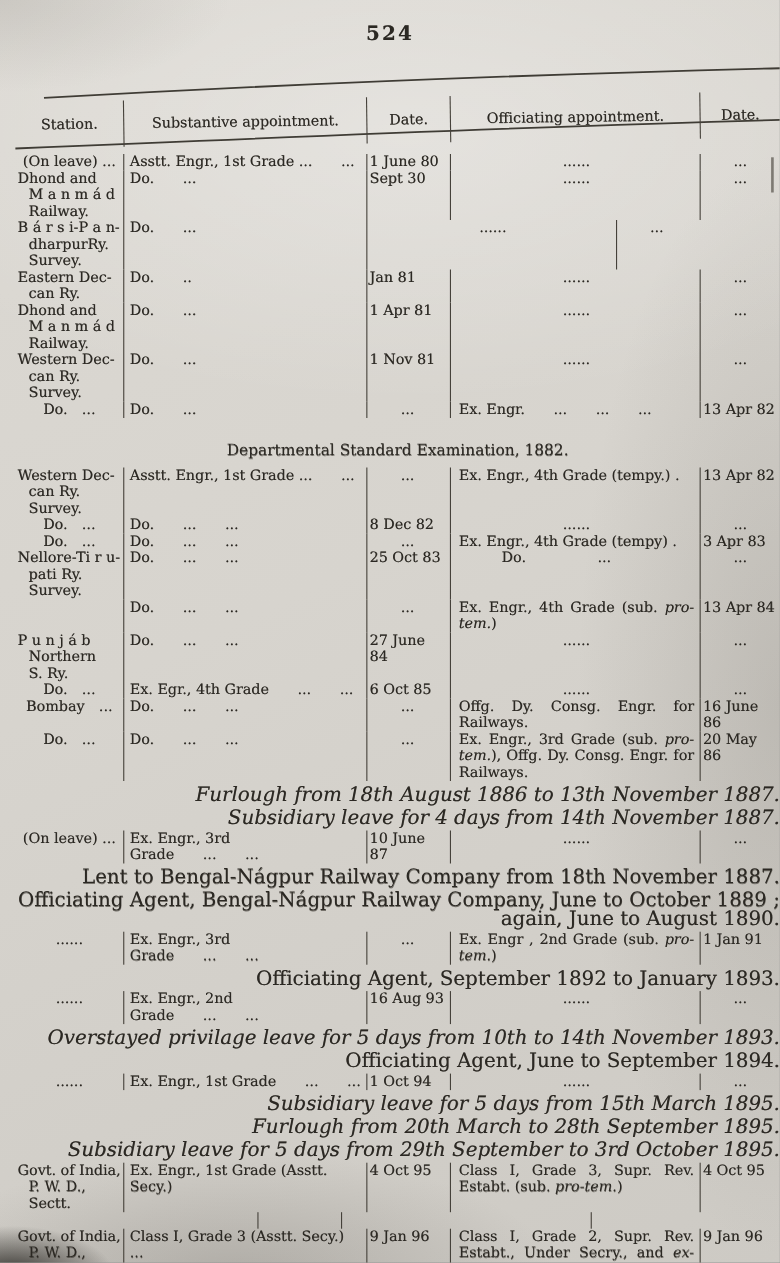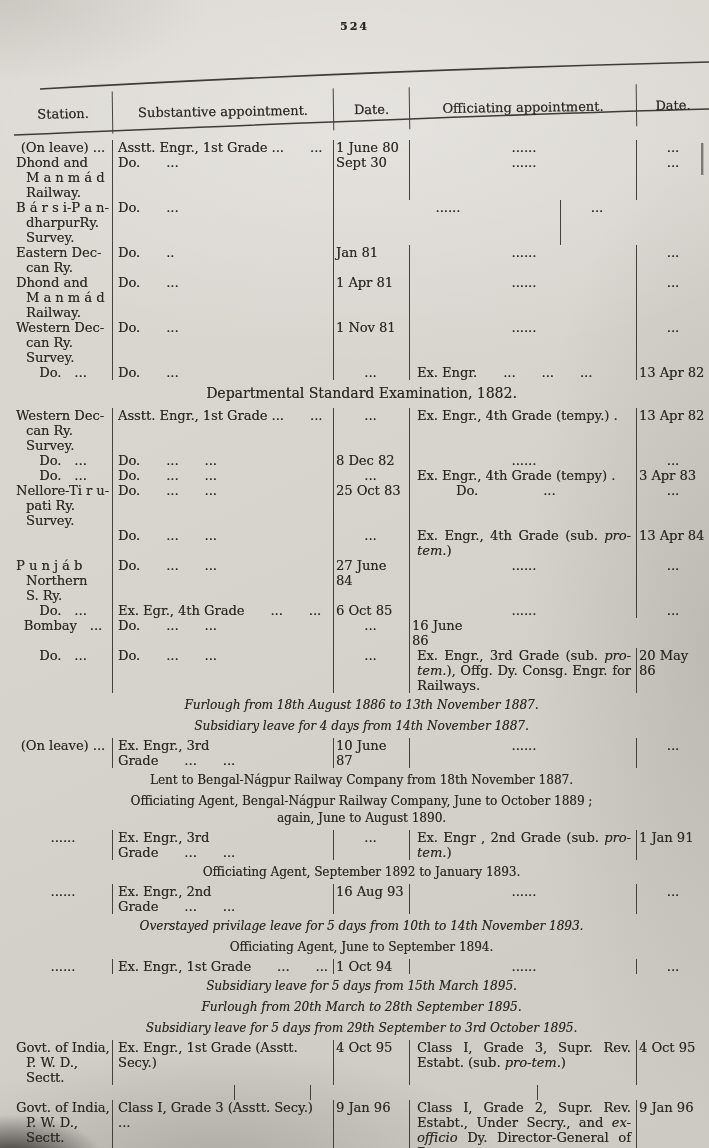--- a/index.html
+++ b/index.html
@@ -11,52 +11,52 @@
       radial-gradient(ellipse 260px 700px at 712px 640px, rgba(110,106,99,.22), rgba(110,106,99,0) 72%),
       radial-gradient(ellipse 300px 120px at 0px 0px, rgba(120,116,110,.18), rgba(120,116,110,0) 70%),
       radial-gradient(ellipse 800px 380px at 52% 120px, rgba(255,255,255,.30), rgba(255,255,255,0) 65%),
       linear-gradient(155deg,#dcd9d3 0%,#d7d4ce 45%,#cdcac4 100%);
     font-family:"DejaVu Serif","Liberation Serif",serif;
     color:#2b2823;
   }
   .ink{ text-shadow:0.25px 0.25px 0 rgba(40,36,30,.55); }
   .page-number{
     position:absolute;top:20px;left:0;width:100%;
-    text-align:center;font-size:11px;font-weight:bold;letter-spacing:2px;
+    text-align:center;font-size:18px;font-weight:bold;letter-spacing:2px;
   }
   svg.rules{position:absolute;left:0;top:0;pointer-events:none;}
   .table{position:absolute;left:14px;top:92px;width:695px;}
   .thead{
     display:flex;height:42px;align-items:center;
     transform:rotate(-0.8deg);transform-origin:60px 50%;
   }
   .th{font-size:13px;text-align:center;box-sizing:border-box;align-self:stretch;
       display:flex;align-items:center;justify-content:center;}
   .sep{border-right:1.4px solid #45413a;}
   .w-station{width:99px;} .w-sub{width:221px;} .w-date1{width:76px;}
   .w-off{width:227px;} .w-date2{width:72px;}
   .tbody{padding-top:6px;}
   .block-rows{margin:0;}
-  .block-sub{margin:5px 0 6px;}
+  .block-sub{margin:22px 0 6px;}
   .block-note{margin:4px 0 3px;}
   .trow{display:flex;align-items:stretch;}
   .cell{
     font-size:13px;line-height:15px;min-height:15px;
     white-space:pre-line;box-sizing:border-box;
   }
   .c-station{width:99px;padding:0 2px 0 12px;text-indent:-10px;border-right:1.4px solid #45413a;}
   .c-station.single{text-align:center;text-indent:0;padding-left:2px;}
   .c-sub{width:221px;text-align:left;padding:0 5px;border-right:1.4px solid #45413a;}
   .c-date1{width:76px;padding:0 4px 0 2px;border-right:1.4px solid #45413a;}
   .c-off{width:227px;padding:0 5px 0 7px;border-right:1.4px solid #45413a;}
   .c-off:not(.dots){text-align:justify;}
   .c-date2{width:72px;padding:0 2px;}
   .c-date1.dots,.c-off.dots,.c-date2.dots{text-align:center;}
   .subheading{text-align:center;font-size:14px;line-height:17px;}
-  .note{text-align:center;font-size:12px;line-height:17px;white-space:pre-line;}
+  .note{text-align:right;font-size:18px;line-height:17px;white-space:pre-line;}
   .note.italic{font-style:italic;}
   em{font-style:italic;}
 </style>
 </head>
 <body>
 
 <div class="page ink">
 
   <div class="page-number">524</div>
 
@@ -190,20 +190,21 @@
             <div class="cell c-station single">Do. ...</div>
             <div class="cell c-sub">Ex. Egr., 4th Grade  ...  ...</div>
             <div class="cell c-date1">6 Oct 85</div>
             <div class="cell c-off dots">......</div>
             <div class="cell c-date2 dots">...</div>
           </div>
           <div class="trow">
             <div class="cell c-station single">Bombay ...</div>
             <div class="cell c-sub">Do.  ...  ...</div>
             <div class="cell c-date1 dots">...</div>
+            <div class="cell c-off">Offg. Dy. Consg. Engr. for Railways.</div>
             <div class="cell c-date2">16 June 86</div>
           </div>
           <div class="trow">
             <div class="cell c-station single">Do. ...</div>
             <div class="cell c-sub">Do.  ...  ...</div>
             <div class="cell c-date1 dots">...</div>
             <div class="cell c-off">Ex. Engr., 3rd Grade (sub. <em>pro-tem.</em>), Offg. Dy. Consg. Engr. for Railways.</div>
             <div class="cell c-date2">20 May 86</div>
           </div>
         </div>

